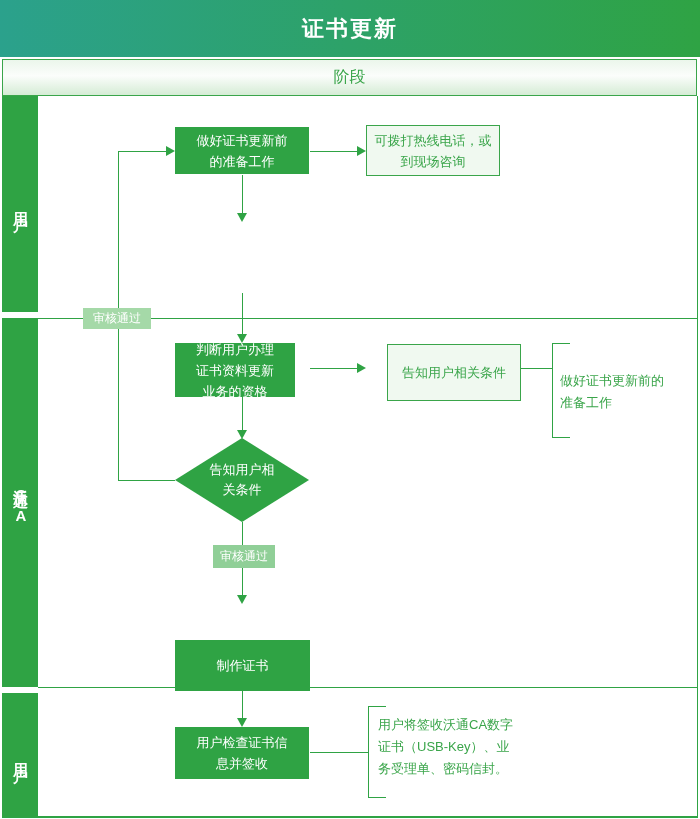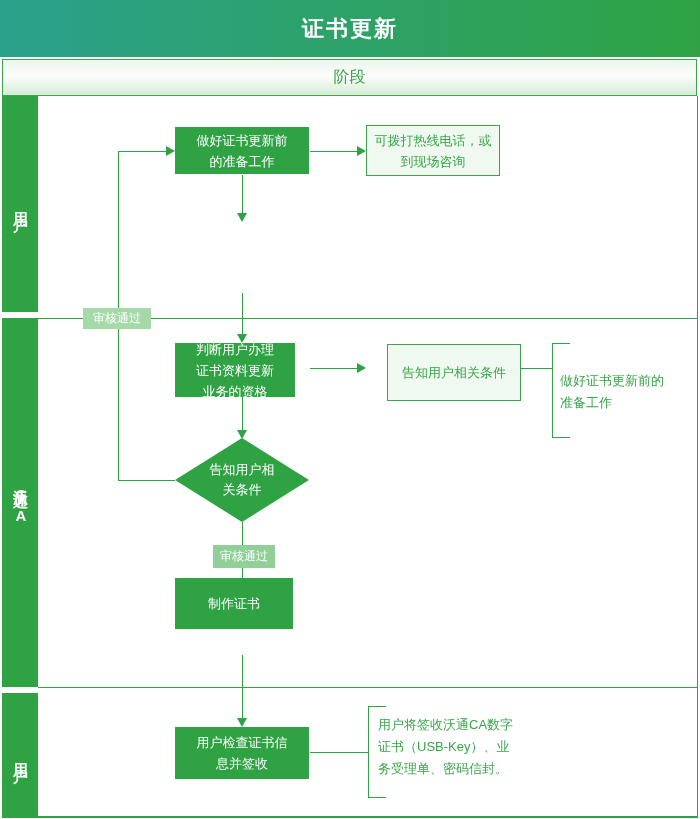--- a/index.html
+++ b/index.html
@@ -120,19 +120,19 @@
 
   <div class="note" style="left:560px;top:370px;width:110px;">做好证书更新前的准备工作</div>
 
   <div class="diamond">
     <b>告知用户相关条件</b>
   </div>
 
   <div class="badge fail">审核通过</div>
   <div class="badge pass">审核通过</div>
 
-  <div class="gbox" style="left:175px;top:578px;width:118px;height:51px;">制作证书</div>
+  <div class="gbox" style="left:175px;top:640px;width:135px;height:51px;">制作证书</div>
 
   <div class="gbox" style="left:175px;top:727px;width:134px;height:52px;">用户检查证书信息并签收</div>
 
   <div class="note" style="left:378px;top:714px;width:138px;">用户将签收沃通CA数字证书（USB-Key）、业务受理单、密码信封。</div>
 
 </div>
 
 </body></html>

